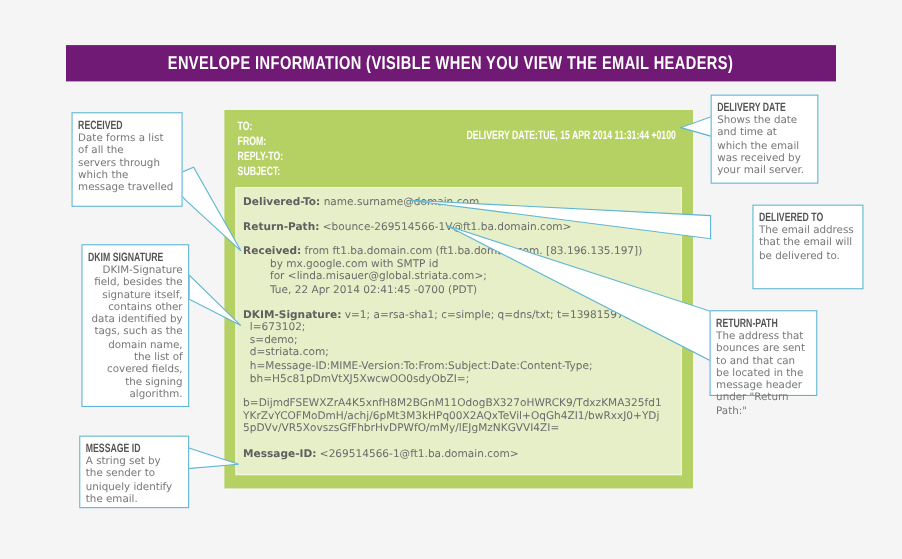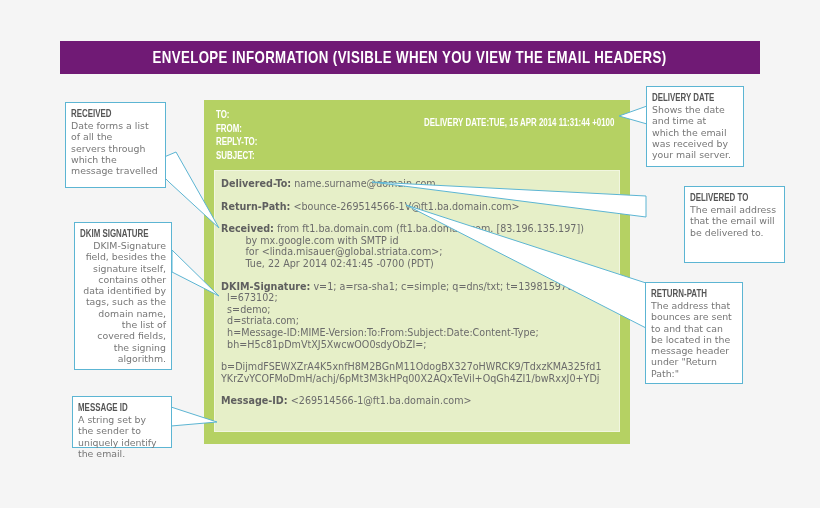--- a/index.html
+++ b/index.html
@@ -113,20 +113,21 @@
     <div>
       <div class="hrow"><span class="hkey">DKIM-Signature:</span><span> v=1; a=rsa-sha1; c=simple; q=dns/txt; t=1398159704;</span></div>
       <div class="hrow">  l=673102;</div>
       <div class="hrow">  s=demo;</div>
       <div class="hrow">  d=striata.com;</div>
       <div class="hrow">  h=Message-ID:MIME-Version:To:From:Subject:Date:Content-Type;</div>
       <div class="hrow">  bh=H5c81pDmVtXJ5XwcwOO0sdyObZI=;</div>
       <div class="gap"></div>
       <div class="hrow">b=DijmdFSEWXZrA4K5xnfH8M2BGnM11OdogBX327oHWRCK9/TdxzKMA325fd1</div>
       <div class="hrow">YKrZvYCOFMoDmH/achj/6pMt3M3kHPq00X2AQxTeVil+OqGh4ZI1/bwRxxJ0+YDj</div>
+      <div class="hrow">5pDVv/VR5XovszsGfFhbrHvDPWfO/mMy/lEJgMzNKGVVI4ZI=</div>
     </div>
     <div class="gap"></div>
     <div class="hrow"><span class="hkey">Message-ID:</span><span> &lt;269514566-1@ft1.ba.domain.com&gt;</span></div>
   </div>
 </div>
 
 <svg class="pointers" width="820" height="508">
   <g fill="#ffffff" stroke="#5cb5d3" stroke-width="1">
 
     <polygon points="150,163 170,183 219,228 176,152"></polygon>
@@ -160,21 +161,21 @@
 contains other
 data identified by
 tags, such as the
 domain name,
 the list of
 covered fields,
 the signing
 algorithm.</div>
 </div>
 
-<div class="callout" style="left:72px; top:396px; width:100px; height:52px;">
+<div class="callout" style="left:72px; top:396px; width:100px; height:66px;">
   <div class="callout-title"><span class="cond">MESSAGE ID</span></div>
   <div class="callout-body">A string set by
 the sender to
 uniquely identify
 the email.</div>
 </div>
 
 <div class="callout" style="left:646px; top:86px; width:98px; height:81px;">
   <div class="callout-title"><span class="cond">DELIVERY DATE</span></div>
   <div class="callout-body">Shows the date
@@ -184,21 +185,21 @@
 your mail server.</div>
 </div>
 
 <div class="callout" style="left:684px; top:186px; width:101px; height:77px;">
   <div class="callout-title"><span class="cond">DELIVERED TO</span></div>
   <div class="callout-body">The email address
 that the email will
 be delivered to.</div>
 </div>
 
-<div class="callout" style="left:645px; top:282px; width:98px; height:102px;">
+<div class="callout" style="left:645px; top:282px; width:98px; height:78px;">
   <div class="callout-title"><span class="cond">RETURN-PATH</span></div>
   <div class="callout-body">The address that
 bounces are sent
 to and that can
 be located in the
 message header
 under "Return
 Path:"</div>
 </div>
 

